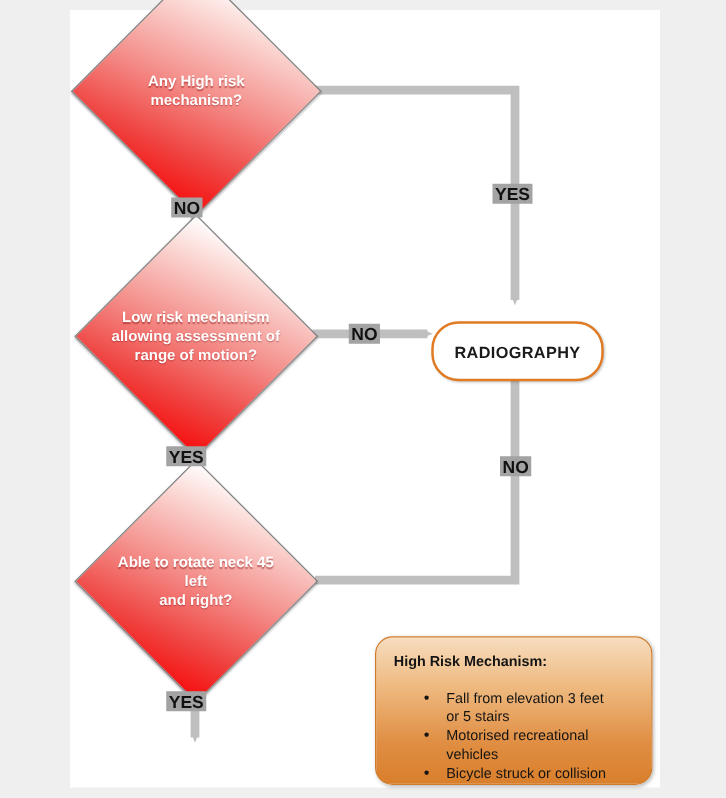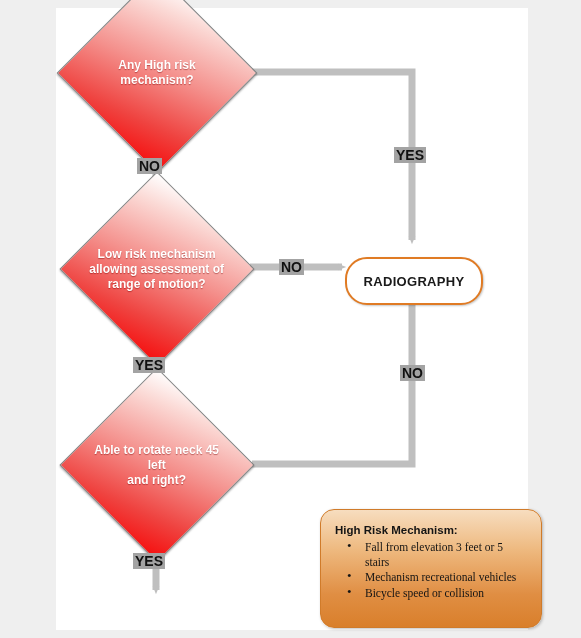--- a/index.html
+++ b/index.html
@@ -85,42 +85,41 @@
     font-weight: bold;
     font-size: 14px;
     background: #a3a3a3;
     padding: 0 2px;
     white-space: nowrap;
   }
 
   
   #legend {
     position: absolute;
-    left: 320px;
+    left: 300px;
     top: 509px;
     width: 222px;
     height: 119px;
     border-radius: 14px;
     border: 1px solid #d07b2a;
     background: linear-gradient(180deg, #f7ddbf 0%, #eeb97f 34%, #e08e43 72%, #d97f2b 100%);
     box-shadow: 1px 1px 3px rgba(0,0,0,0.25);
     box-sizing: border-box;
     padding: 14px 10px 8px 14px;
   }
   #legend-title {
     font-size: 11.5px;
     font-weight: bold;
     color: #141414;
     margin-bottom: 2px;
   }
   #legend-list {
-    margin: 4px;
+    margin: 16px;
     padding: 0;
     list-style: none;
-    font-family: Liberation Serif, serif;
   }
   #legend-list li {
     position: relative;
     font-size: 11.5px;
     color: #141414;
     line-height: 14.5px;
     padding-left: 26px;
     margin-top: 1px;
   }
   #legend-list li::before {
@@ -200,18 +199,18 @@
   <div class="edge-label" style="left:133px; top:357px;">YES</div>
 
   <div class="edge-label" style="left:400px; top:365px;">NO</div>
 
   <div class="edge-label" style="left:133px; top:553px;">YES</div>
 
   <div id="legend">
     <div id="legend-title">High Risk Mechanism:</div>
     <ul id="legend-list">
       <li>Fall from elevation 3 feet or 5 stairs</li>
-      <li>Mechanism recreational vehicles</li>
-      <li>Bicycle speed or collision</li>
+      <li>Motorised recreational vehicles</li>
+      <li>Bicycle struck or collision</li>
     </ul>
   </div>
 
 </div>
 
 </body></html>

